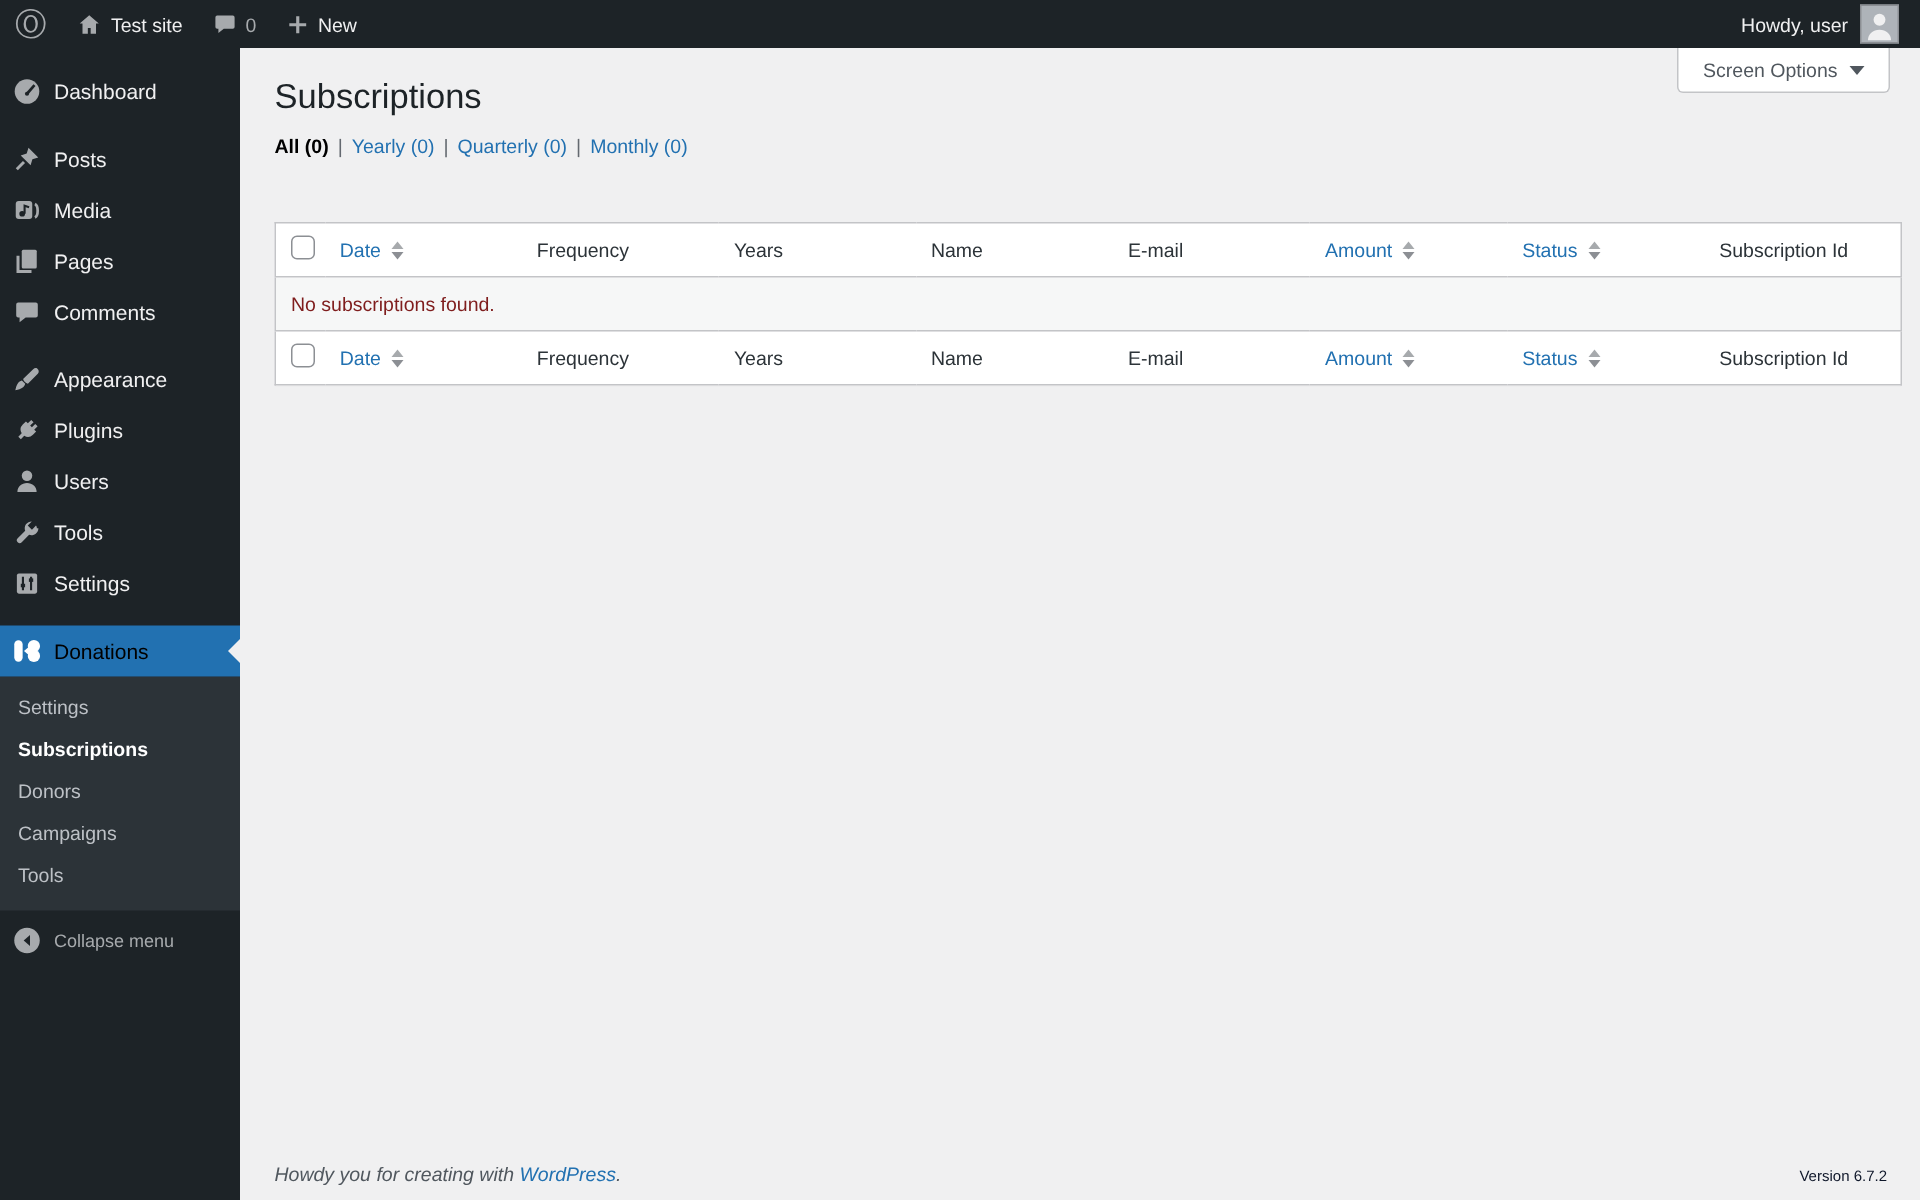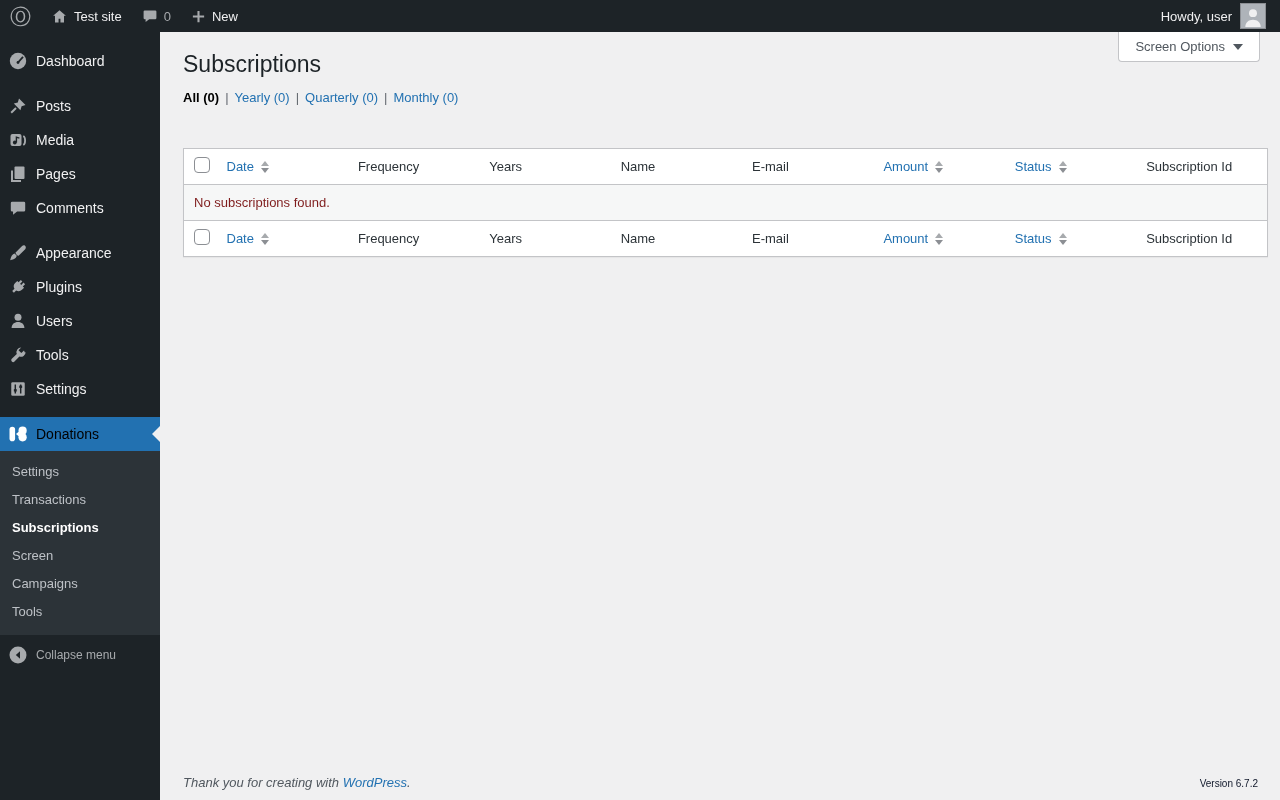--- a/index.html
+++ b/index.html
@@ -270,23 +270,22 @@
           <circle cx="14.6" cy="6.7" r="4.1"></circle>
           <circle cx="14.6" cy="13.3" r="4.1"></circle>
           <polygon points="8,10 14.8,4.2 14.8,15.8"></polygon>
         </svg>
     </span>
     <span>Donations</span>
   </div>
 
   <div class="submenu">
     <div class="submenu-item">Settings</div>
-    <div class="submenu-item">Transactions</div>
     <div class="submenu-item current">Subscriptions</div>
-    <div class="submenu-item">Screen</div>
+    <div class="submenu-item">Donors</div>
     <div class="submenu-item">Campaigns</div>
     <div class="submenu-item">Tools</div>
   </div>
 
   <div class="collapse-item">
     <span class="menu-icon">
       <svg width="20" height="20" viewBox="0 0 20 20">
           <circle cx="10" cy="10" r="8.5"></circle>
           <path d="M12 6.3 L7.8 10 L12 13.7 z" fill="#1d2327"></path>
         </svg>
@@ -403,17 +402,17 @@
               </span>
           </a>
         </th>
         <th>Subscription Id</th>
       </tr>
     </tfoot>
   </table>
 
   <div class="content-footer">
     <span class="thanks">
-      <span>Thank you for creating with </span><a>WordPress</a><span>.</span>
+      <span>Howdy you for creating with </span><a>WordPress</a><span>.</span>
     </span>
     <span class="version">Version 6.7.2</span>
   </div>
 </div>
 
 </body></html>

